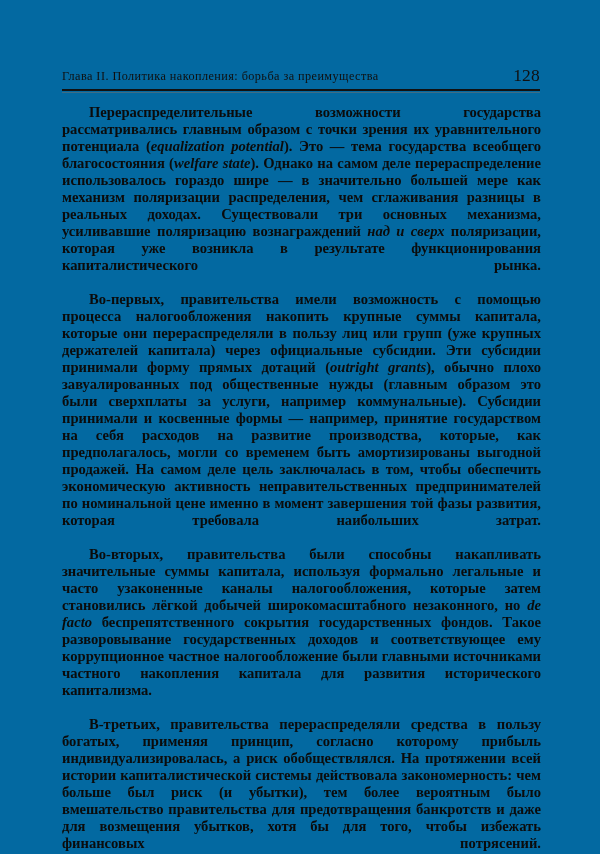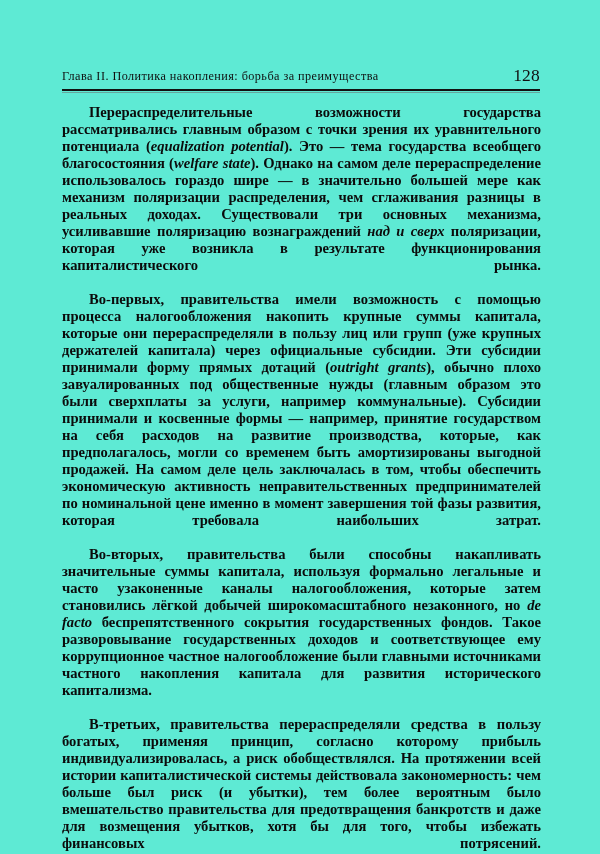--- a/index.html
+++ b/index.html
@@ -14,21 +14,21 @@
     overflow: hidden;
     font-family: "Liberation Serif", "DejaVu Serif", serif;
     color: #000000;
     -webkit-font-smoothing: antialiased;
   }
 
   .page {
     position: relative;
     width: 600px;
     height: 854px;
-    background: #5eead4;
+    background: #0369a1;
     box-sizing: border-box;
   }
 
   
   .running-head {
     position: absolute;
     left: 62px;
     top: 64px;
     width: 478px;
     display: flex;

